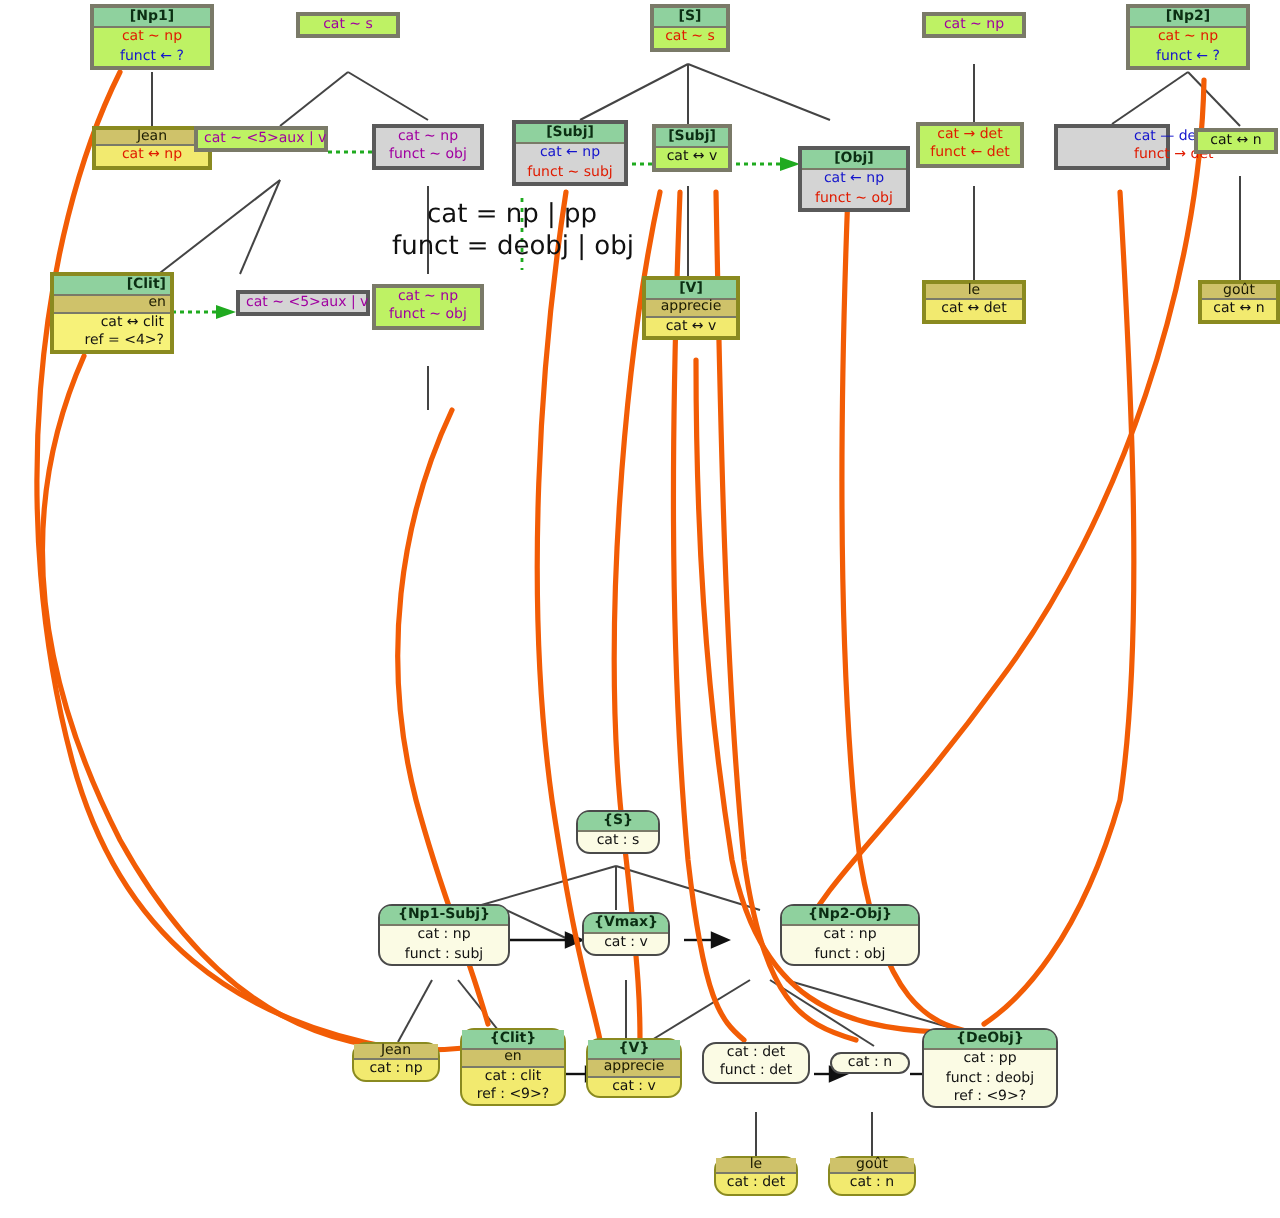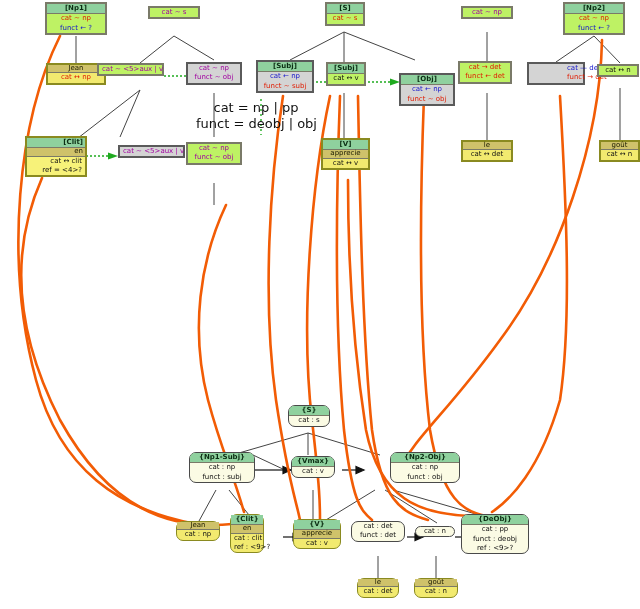--- a/index.html
+++ b/index.html
@@ -250,21 +250,21 @@
     <div class="hdr">{Np2-Obj}</div>
     <div class="row c-dk">cat   :   np</div>
     <div class="row c-dk">funct  :   obj</div>
   </div>
 
   <div class="node n-roundlex" style="left:176px;top:521px;width:44px;">
     <div class="word">Jean</div>
     <div class="row c-dk">cat : np</div>
   </div>
 
-  <div class="node n-roundlex" style="left:230px;top:514px;width:34px;">
+  <div class="node n-roundlex" style="left:230px;top:514px;width:53px;">
     <div class="hdr">{Clit}</div>
     <div class="word">en</div>
     <div class="row c-dk">cat : clit</div>
     <div class="row c-dk">ref : &lt;9&gt;?</div>
   </div>
 
   <div class="node n-roundlex" style="left:293px;top:519px;width:48px;">
     <div class="hdr">{V}</div>
     <div class="word">apprecie</div>
     <div class="row c-dk">cat  :  v</div>

